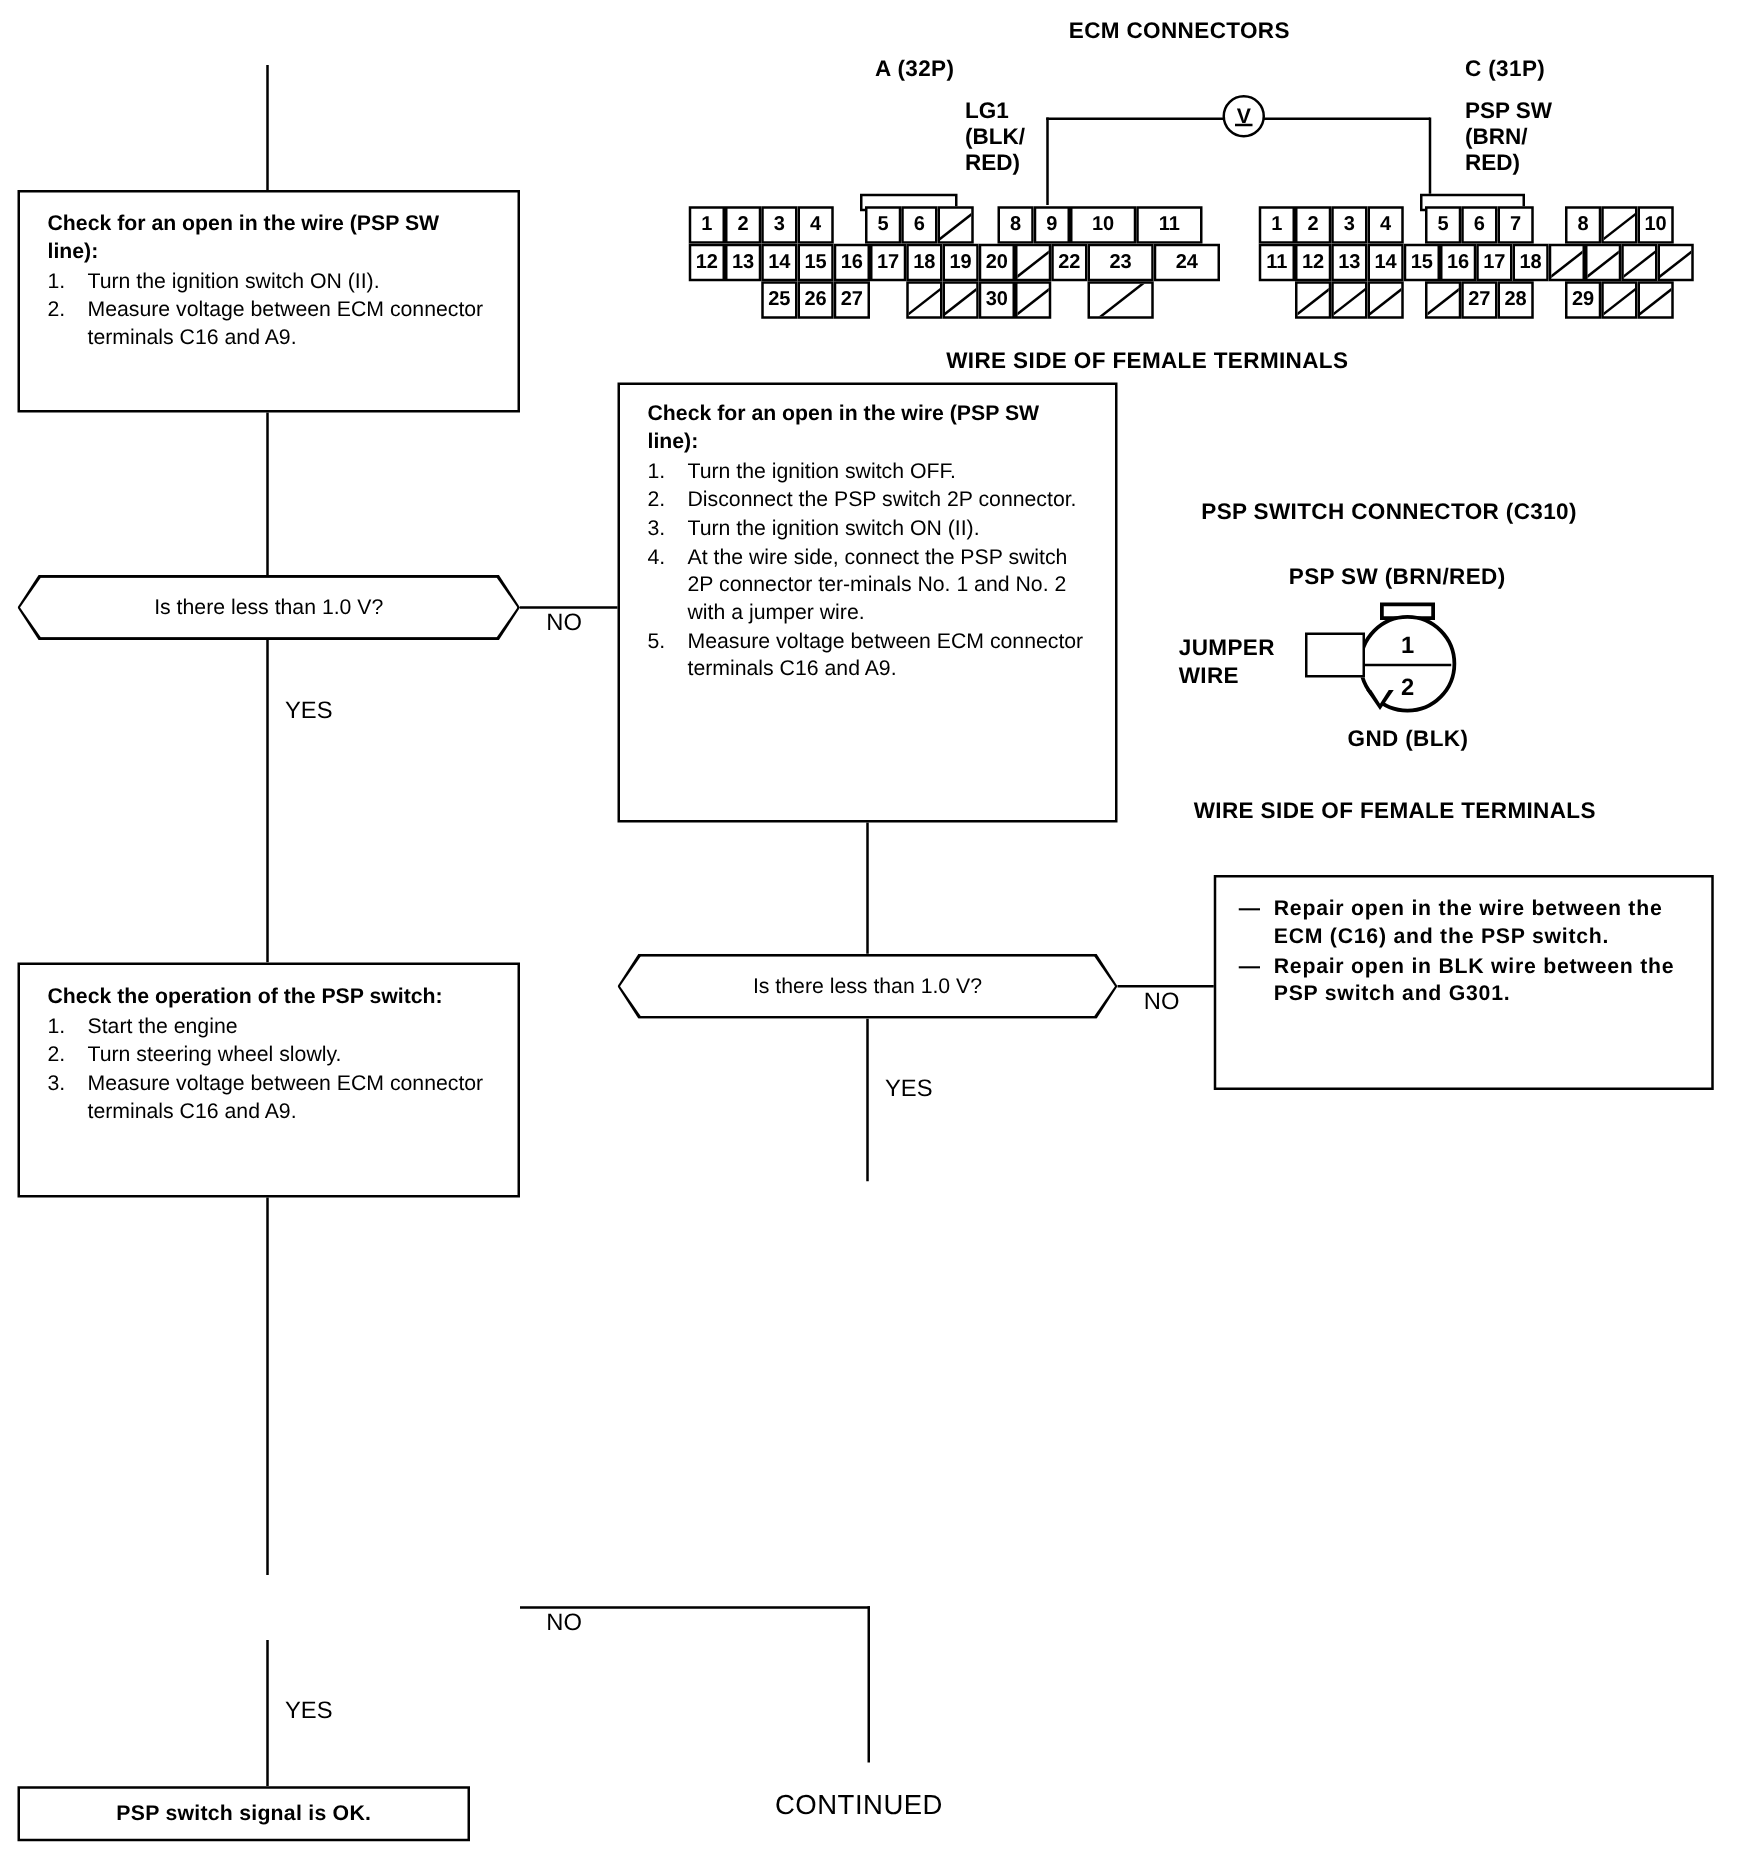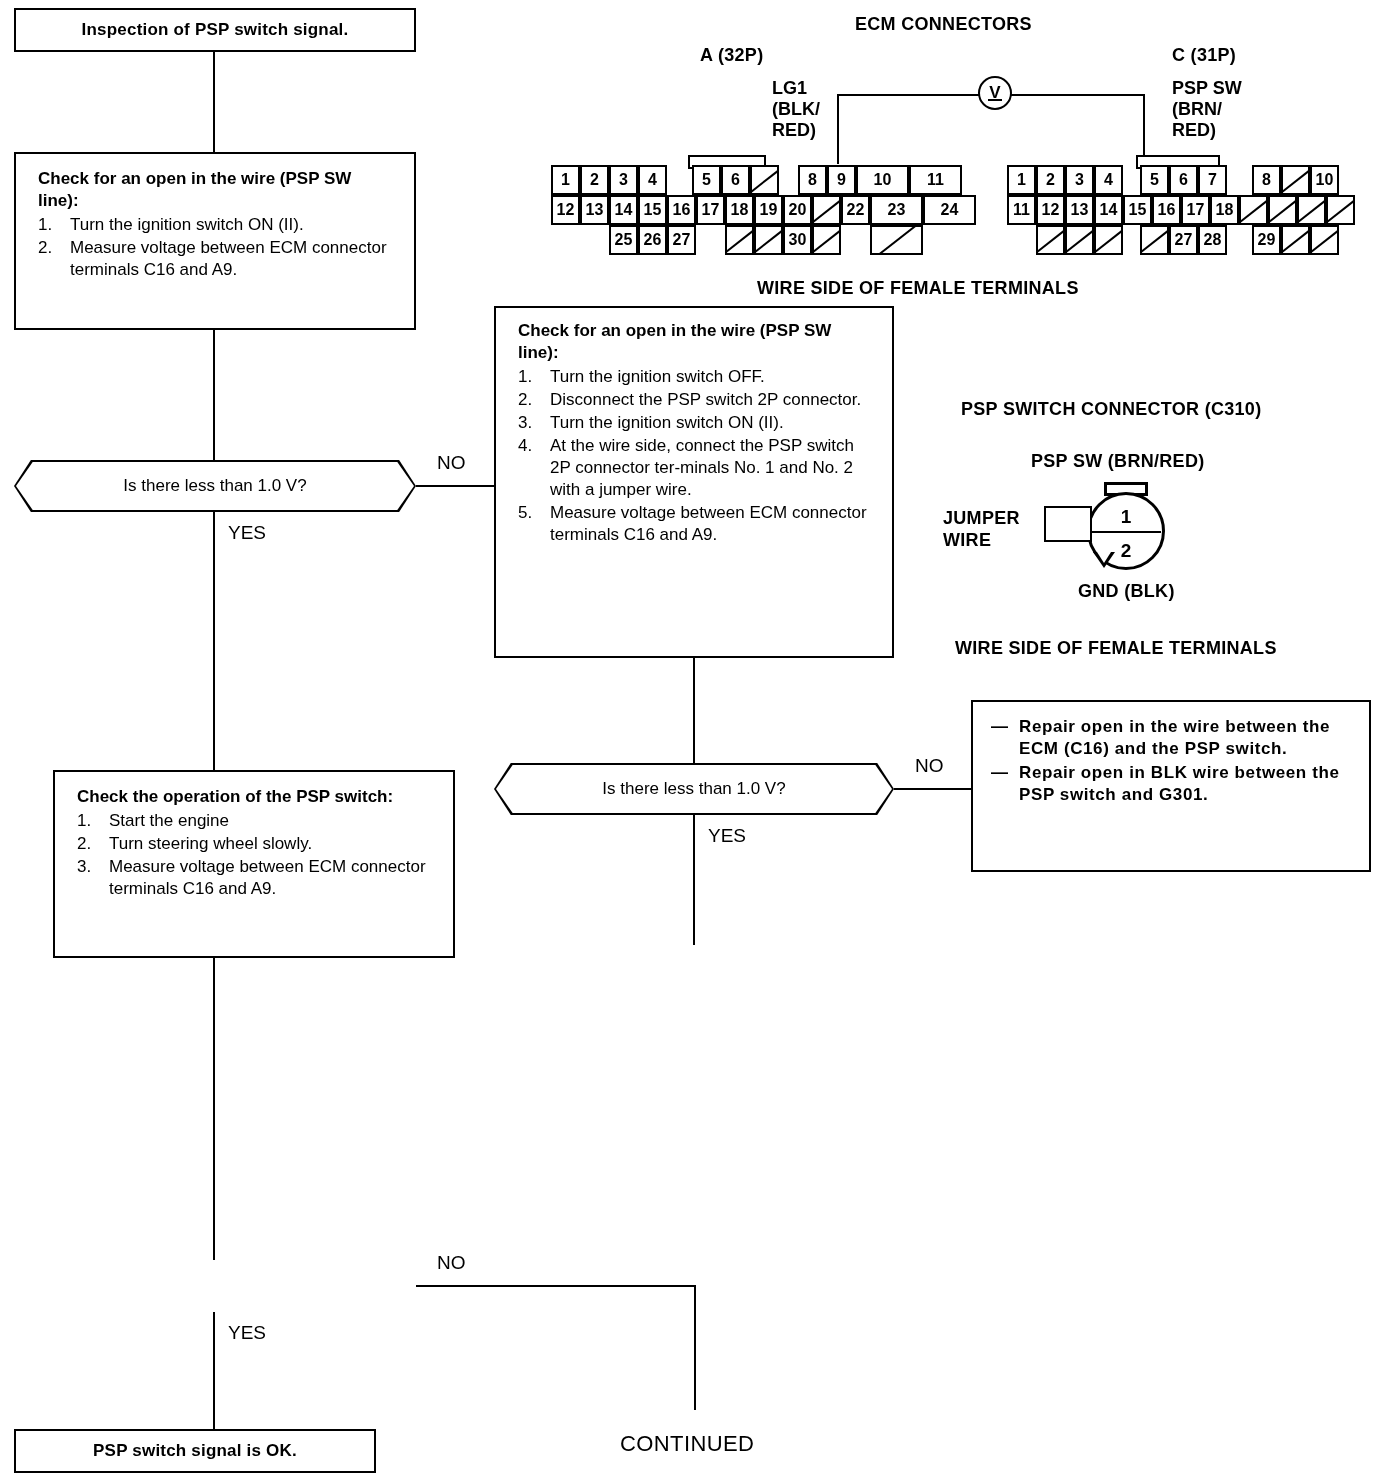--- a/index.html
+++ b/index.html
@@ -119,31 +119,28 @@
   }
 
   
   .repair-list{list-style:none;margin:0;padding:0;}
   .repair-list li{
     display:flex;gap:10px;font-size:17px;font-weight:bold;
     line-height:1.3;margin-bottom:2px;
   }
   .repair-list li .dash{flex:none;width:18px;}
   .repair-list li .txt{flex:1;letter-spacing:.6px;}
-  .yn{font-size:19px;}
+  .yn{font-size:19px;margin-top:36px;}
   .continued{font-size:22px;letter-spacing:.4px;}
 </style>
 </head>
 <body>
 
 <div id="page">
 
-  <div class="box title-box" style="left:14px;top:8px;width:402px;height:44px;">
-    <span>Inspection of PSP switch signal.</span>
-  </div>
 
   <div class="line-v" style="left:213px;top:52px;height:100px;"></div>
 
   <div class="box proc-box" style="left:14px;top:152px;width:402px;height:178px;">
     <div class="proc-head">Check for an open in the wire (PSP SW line):</div>
     <ul class="proc-list">
       <li>
         <span class="num">1.</span>
         <span class="txt">Turn the ignition switch ON (II).</span>
       </li>
@@ -160,21 +157,21 @@
     <div class="inner"></div>
     <span>Is there less than 1.0 V?</span>
   </div>
 
   <div class="lbl yn" style="left:437px;top:452px;">NO</div>
   <div class="line-h" style="left:416px;top:485px;width:80px;"></div>
 
   <div class="line-v" style="left:213px;top:512px;height:258px;"></div>
   <div class="lbl yn" style="left:228px;top:522px;">YES</div>
 
-  <div class="box proc-box" style="left:14px;top:770px;width:402px;height:188px;margin-left:39px;">
+  <div class="box proc-box" style="left:14px;top:770px;width:402px;height:188px;">
     <div class="proc-head">Check the operation of the PSP switch:</div>
     <ul class="proc-list">
       <li>
         <span class="num">1.</span>
         <span class="txt">Start the engine</span>
       </li>
       <li>
         <span class="num">2.</span>
         <span class="txt">Turn steering wheel slowly.</span>
       </li>

